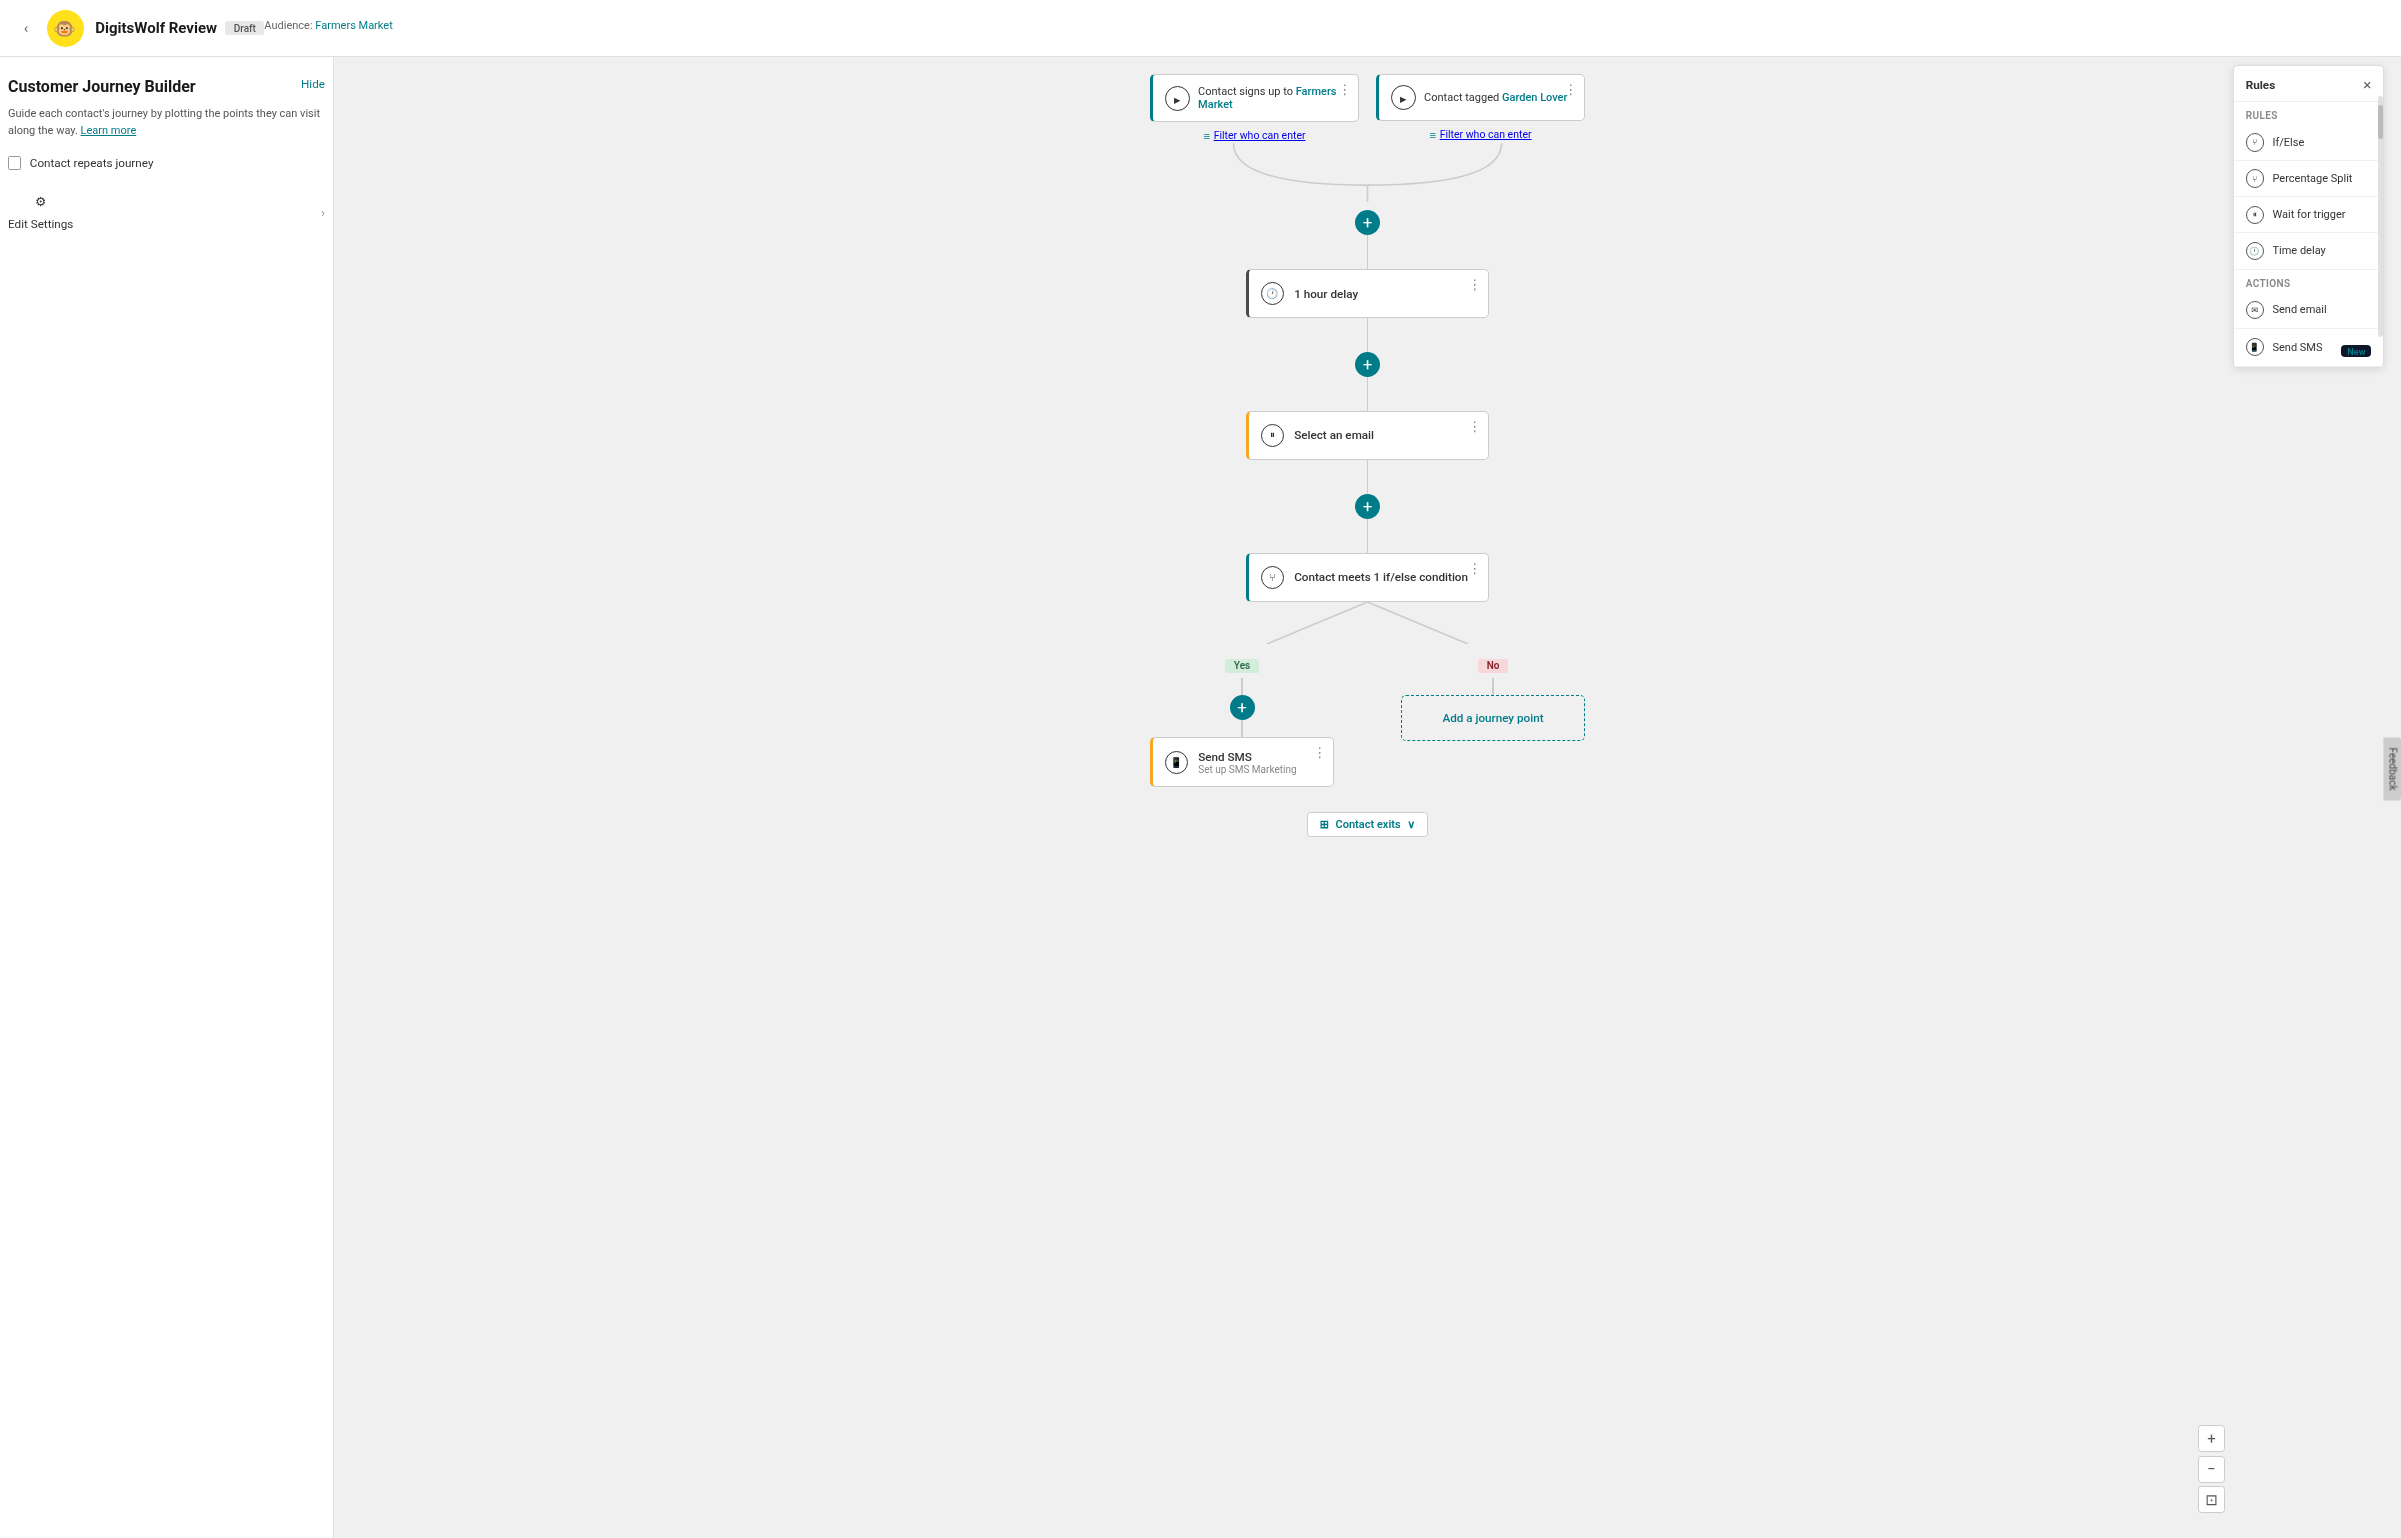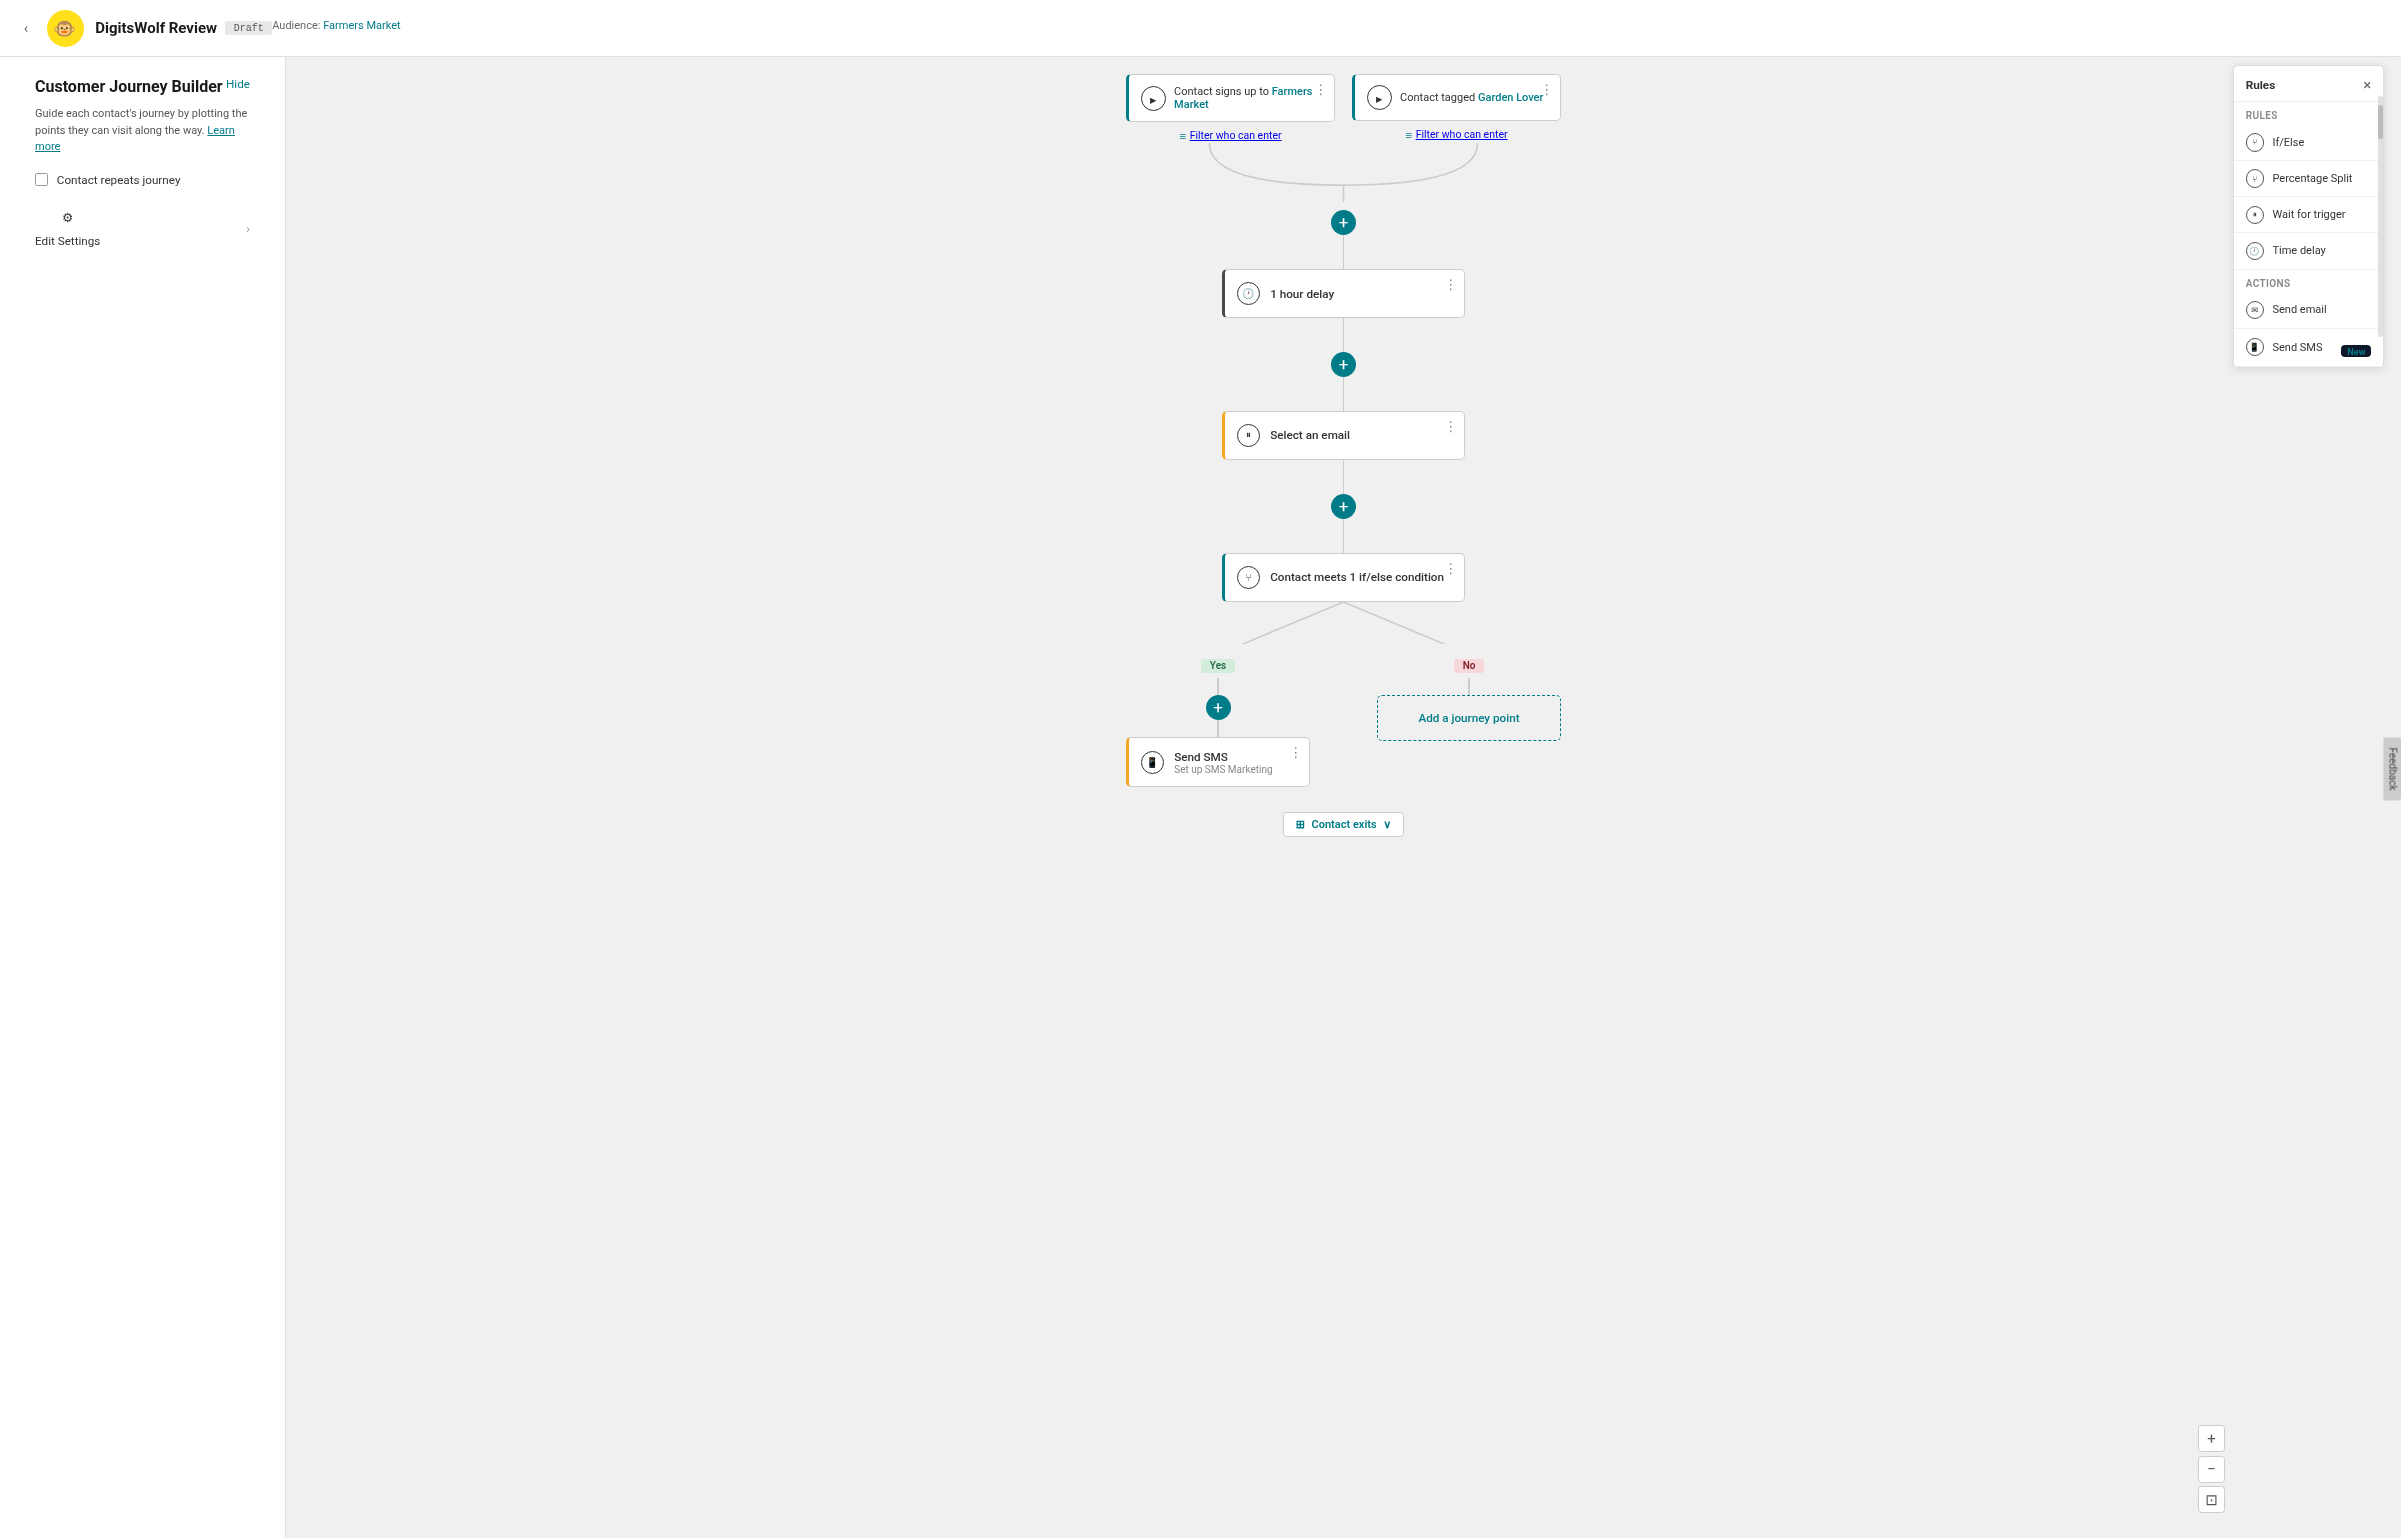--- a/index.html
+++ b/index.html
@@ -32,34 +32,33 @@
     .header-title-group { display: flex; flex-direction: row; }
     .header-title-row { display: flex; align-items: center; gap: 8.4px; }
     .header-title { font-size: 15px; font-weight: 700; color: #1a1a1a; }
     .header-badge {
       background: #e8e8e8;
       color: #555;
       font-size: 10px;
       padding: 1.7px 8.4px;
       border-radius: 2.5px;
       font-weight: 500;
-      font-family: Liberation Mono, monospace;
     }
     .header-subtitle { font-size: 11px; color: #666; }
     .header-subtitle a { color: #007c89; text-decoration: none; }
 
     
     .main-layout { display: flex; height: calc(100vh - 57px); }
 
     
     .sidebar {
-      width: 286px;
+      width: 334px;
       background: #fff;
       border-right: 0.8px solid #e0e0e0;
-      padding: 20px 35px;
+      padding: 20px 8px;
       flex-shrink: 0;
     }
     .sidebar-header { display: flex; justify-content: space-between; align-items: flex-start; margin-bottom: 10px; }
     .sidebar-title { font-size: 16px; font-weight: 700; color: #1a1a1a; }
     .sidebar-hide-btn { color: #007c89; font-size: 11.7px; cursor: pointer; text-decoration: none; }
     .sidebar-desc { font-size: 11px; color: #555; line-height: 1.5; margin-bottom: 17px; }
     .sidebar-desc a { color: #007c89; }
     .sidebar-checkbox-row { display: flex; align-items: center; gap: 8.4px; margin-bottom: 17px; }
     .sidebar-checkbox { width: 13.4px; height: 13.4px; border: 1.3px solid #999; border-radius: 1.7px; flex-shrink: 0; }
     .sidebar-checkbox-label { font-size: 11.7px; color: #333; }

